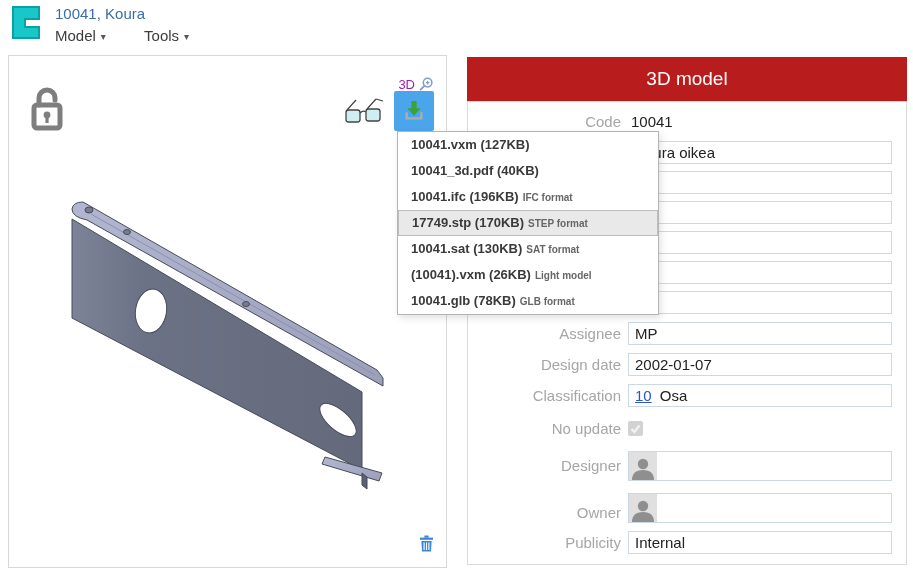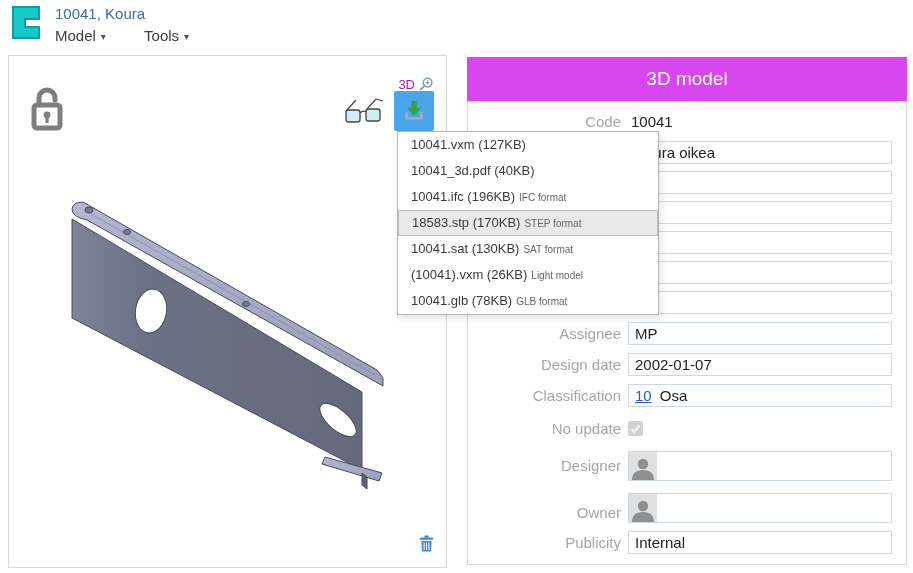--- a/index.html
+++ b/index.html
@@ -22,27 +22,27 @@
   .glasses{position:absolute;left:334px;top:40px;}
   .dl-btn{position:absolute;left:385px;top:35px;width:40px;height:40px;background:#4ba5ea;
           border:none;border-radius:2px;display:flex;align-items:center;justify-content:center;}
   .trash{position:absolute;right:12px;bottom:11px;}
   .model-svg{position:absolute;left:0;top:0;}
 
   
   .dropdown{position:absolute;left:397px;top:131px;width:260px;background:#fff;
             border:1px solid #b5b5b5;z-index:30;box-shadow:2px 3px 7px rgba(0,0,0,.12);}
   .dd-item{height:26px;line-height:26px;padding-left:13px;font-size:13px;color:#3a3a3a;
-           white-space:nowrap;box-sizing:border-box;}
+           white-space:nowrap;box-sizing:border-box;font-weight:bold;}
   .dd-item .note{font-size:10px;color:#666;margin-left:4px;}
   .dd-item.selected{background:#e9e9e9;border:1px solid #bdbdbd;height:26px;line-height:24px;}
 
   
   .detail{position:absolute;left:467px;top:57px;width:440px;height:508px;}
-  .detail-header{height:44px;background:#d946ef;color:#fff;font-size:19px;
+  .detail-header{height:44px;background:#b91c1c;color:#fff;font-size:19px;
                  display:flex;align-items:center;justify-content:center;}
   .detail-body{position:absolute;top:44px;left:0;width:440px;height:464px;
                border:1px solid #d9d9d9;box-sizing:border-box;background:#fff;}
   .f-label{position:absolute;left:0;width:153px;text-align:right;color:#a6a6a6;
            font-size:15px;line-height:23px;}
   .f-value{position:absolute;left:163px;font-size:15px;color:#222;line-height:20px;}
   .f-box{position:absolute;left:160px;width:264px;height:23px;border:1px solid #ccd9e4;
          box-sizing:border-box;font-size:15px;color:#222;padding:0 6px;
          font-family:"Liberation Sans",sans-serif;background:#fff;}
   input.f-box{line-height:21px;}
@@ -141,21 +141,21 @@
       <path d="M2.4,6 H12.6 L12,16.5 H3 Z" fill="#3c87d9"></path>
       <path d="M5.1,7.5 V15 M7.5,7.5 V15 M9.9,7.5 V15" stroke="#fff" stroke-width="1.1"></path>
     </svg>
   </div>
 </div>
 
 <div class="dropdown">
   <div class="dd-item"><span>10041.vxm (127KB)</span><span class="note"></span></div>
   <div class="dd-item"><span>10041_3d.pdf (40KB)</span><span class="note"></span></div>
   <div class="dd-item"><span>10041.ifc (196KB)</span><span class="note">IFC format</span></div>
-  <div class="dd-item selected"><span>18583.stp (170KB)</span><span class="note">STEP format</span></div>
+  <div class="dd-item selected"><span>17749.stp (170KB)</span><span class="note">STEP format</span></div>
   <div class="dd-item"><span>10041.sat (130KB)</span><span class="note">SAT format</span></div>
   <div class="dd-item"><span>(10041).vxm (26KB)</span><span class="note">Light model</span></div>
   <div class="dd-item"><span>10041.glb (78KB)</span><span class="note">GLB format</span></div>
 </div>
 
 <div class="detail">
   <div class="detail-header">3D model</div>
   <div class="detail-body">
 
     <div class="f-label" style="top:10px;line-height:20px;">Code</div>

